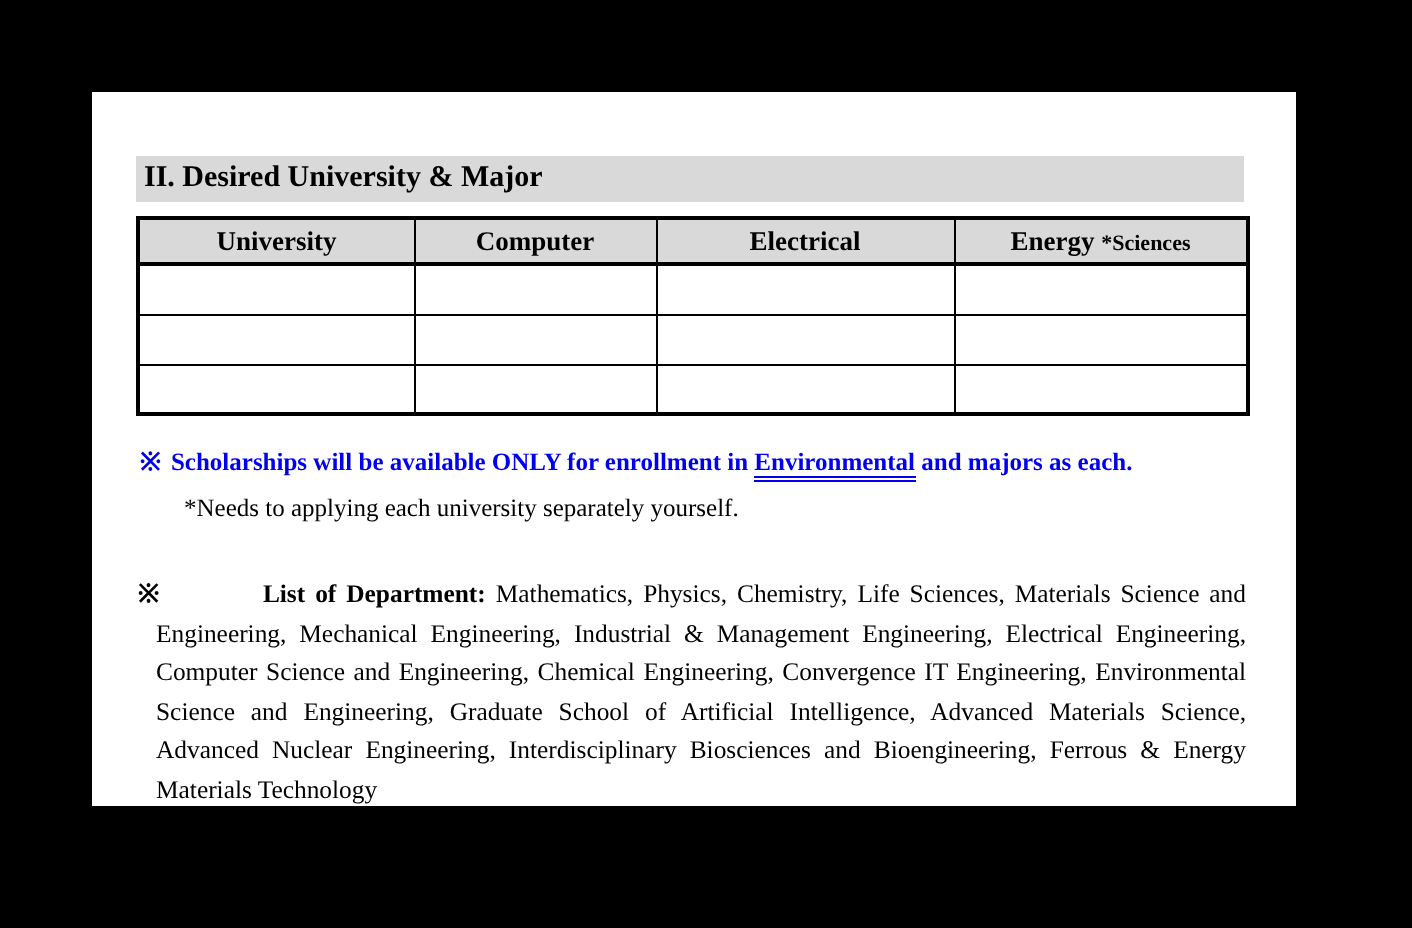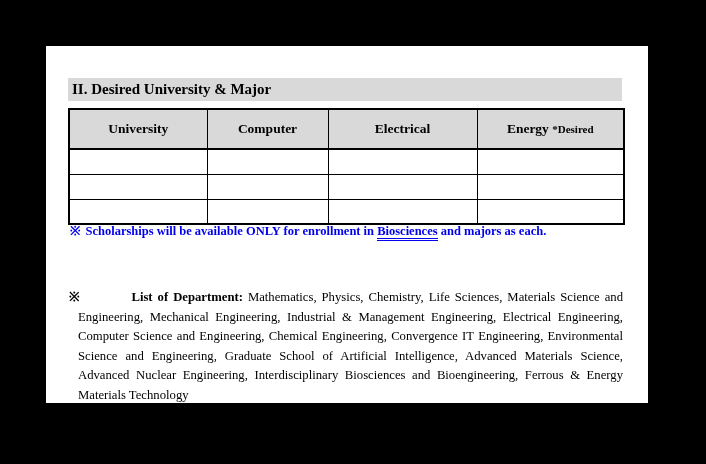--- a/index.html
+++ b/index.html
@@ -32,21 +32,21 @@
     width: 555px;
     border-collapse: collapse;
     table-layout: fixed;
     border: 2px solid #000;
   }
   .uni-table th, .uni-table td {
     border: 1.5px solid #000;
   }
   .uni-table th {
     background: #d9d9d9;
-    height: 40px;
+    height: 23px;
     font-weight: bold;
     font-size: 13.5px;
     text-align: center;
     vertical-align: middle;
     border-bottom-width: 2px;
     margin-top: 30px;
   }
   .uni-table td {
     height: 25px;
     background: #fff;
@@ -108,21 +108,21 @@
           <span>University</span>
         </th>
         <th>
           <span>Computer</span>
         </th>
         <th>
           <span>Electrical</span>
         </th>
         <th>
           <span>Energy</span>
-          <span class="optional-tag">*Desired</span>
+          <span class="optional-tag">*Sciences</span>
         </th>
       </tr>
     </thead>
     <tbody>
       <tr>
         <td></td>
         <td></td>
         <td></td>
         <td></td>
       </tr>
@@ -135,21 +135,22 @@
       <tr>
         <td></td>
         <td></td>
         <td></td>
         <td></td>
       </tr>
     </tbody>
   </table>
 
   <p class="blue-note">
-    <span class="marker">※</span><span>Scholarships will be available ONLY for enrollment in </span><span class="link-double-underline">Biosciences</span><span> and majors as each.</span>
+    <span class="marker">※</span><span>Scholarships will be available ONLY for enrollment in </span><span class="link-double-underline">Environmental</span><span> and majors as each.</span>
   </p>
 
+  <p class="apply-note">*Needs to applying each university separately yourself.</p>
 
   <p class="dept-para">
     <span class="marker">※</span><span class="label">List of Department:</span><span> Mathematics, Physics, Chemistry, Life Sciences, Materials Science and Engineering, Mechanical Engineering, Industrial &amp; Management Engineering, Electrical Engineering, Computer Science and Engineering, Chemical Engineering, Convergence IT Engineering, Environmental Science and Engineering, Graduate School of Artificial Intelligence, Advanced Materials Science, Advanced Nuclear Engineering, Interdisciplinary Biosciences and Bioengineering, Ferrous &amp; Energy Materials Technology</span>
   </p>
 
 </div>
 
 </body></html>

